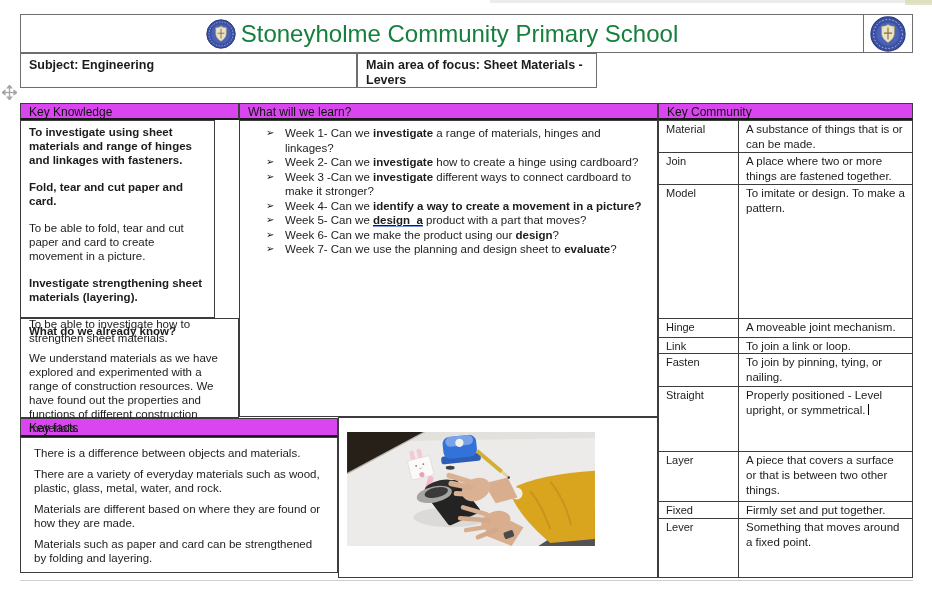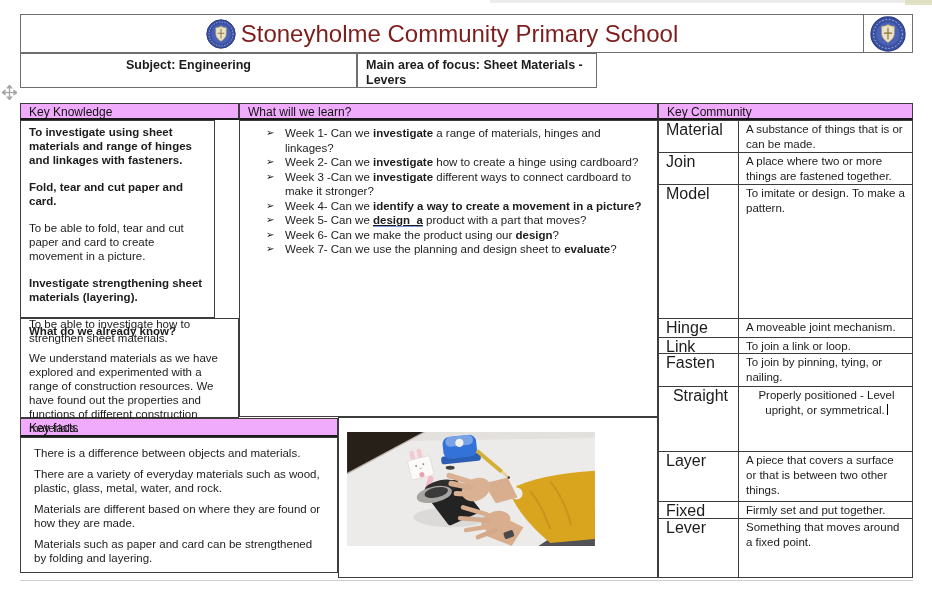--- a/index.html
+++ b/index.html
@@ -9,32 +9,32 @@
 
   
   .top-strip{left:490px;top:0;width:442px;height:3px;background:#ececea;}
   .corner-smudge{left:905px;top:0;width:27px;height:5px;background:#d9dab2;opacity:.75;}
 
   
   .hdr-row1{left:20px;top:14px;width:844px;height:39px;border:1px solid #6e6e6e;
             display:flex;align-items:center;justify-content:center;gap:5px;}
   .hdr-logo-cell{left:863px;top:14px;width:50px;height:39px;border:1px solid #6e6e6e;
             display:flex;align-items:center;justify-content:center;}
-  .school-title{font-size:24px;color:#7f1d1d;white-space:nowrap;}
+  .school-title{font-size:24px;color:#15803d;white-space:nowrap;}
   .hdr-cell{top:53px;height:35px;border:1px solid #6e6e6e;font-weight:bold;font-size:12.5px;
             line-height:15px;padding:4px 8px;}
-  .hc1{left:20px;width:337px;text-align:center;}
+  .hc1{left:20px;width:337px;}
   .hc2{left:357px;width:240px;}
   .hc3{left:597px;width:316px;}
 
   
   .move-handle{left:2px;top:85px;width:15px;height:15px;cursor:move;}
 
   
-  .band{height:17px;background:#f0abfc;border:1px solid #3c3c3c;border-bottom:2px solid #1a1a1a;
+  .band{height:17px;background:#d946ef;border:1px solid #3c3c3c;border-bottom:2px solid #1a1a1a;
         font-size:12px;line-height:14px;padding:1px 12px 0 8px;color:#111;}
   .band-kk{left:20px;top:103px;width:219px;}
   .band-wl{left:239px;top:103px;width:419px;}
   .band-kv{left:658px;top:103px;width:255px;}
   .band-kf{left:20px;top:418px;width:318px;height:19px;line-height:16px;}
 
   
   .cellA{left:20px;top:120px;width:195px;height:198px;border:1px solid #3c3c3c;padding:4px 8px 0 8px;}
   .cellB{left:20px;top:318px;width:219px;height:100px;border:1px solid #3c3c3c;padding:5px 8px 0 8px;}
   .para{margin:0 0 13px 0;font-size:11.5px;line-height:14px;}
@@ -57,24 +57,24 @@
   .photo-cell{left:338px;top:417px;width:320px;height:161px;border:1px solid #3c3c3c;background:#fff;}
   .photo{position:absolute;left:7px;top:14px;width:250px;height:114px;}
 
   
   .vocab{left:658px;top:120px;width:255px;height:458px;border:1px solid #3c3c3c;display:flex;flex-direction:column;}
   .vrow{display:flex;border-bottom:1px solid #3c3c3c;box-sizing:border-box;overflow:hidden;}
   .vrow:last-child{border-bottom:none;flex:1;}
   .vrow:nth-child(1){height:32px;} .vrow:nth-child(2){height:32px;}
   .vrow:nth-child(3){height:134px;} .vrow:nth-child(4){height:19px;}
   .vrow:nth-child(5){height:16px;} .vrow:nth-child(6){height:33px;}
-  .vrow:nth-child(7){height:65px;text-align:center;} .vrow:nth-child(8){height:50px;}
+  .vrow:nth-child(7){height:65px;} .vrow:nth-child(8){height:50px;}
   .vrow:nth-child(9){height:17px;}
   .vterm{width:80px;flex:none;border-right:1px solid #3c3c3c;box-sizing:border-box;
-         padding:1px 3px 0 7px;font-size:16px;line-height:15px;}
+         padding:1px 3px 0 7px;font-size:11px;line-height:15px;}
   .vdef{flex:1;padding:1px 5px 0 7px;font-size:11.5px;line-height:15px;}
   .caret{display:inline-block;width:1px;height:11px;background:#000;margin-left:2px;vertical-align:-1px;}
 
   .bottom-line{left:20px;top:580px;width:893px;height:1px;background:#cfcfcd;}
 </style>
 </head>
 <body>
 
 <div class="page">
 

